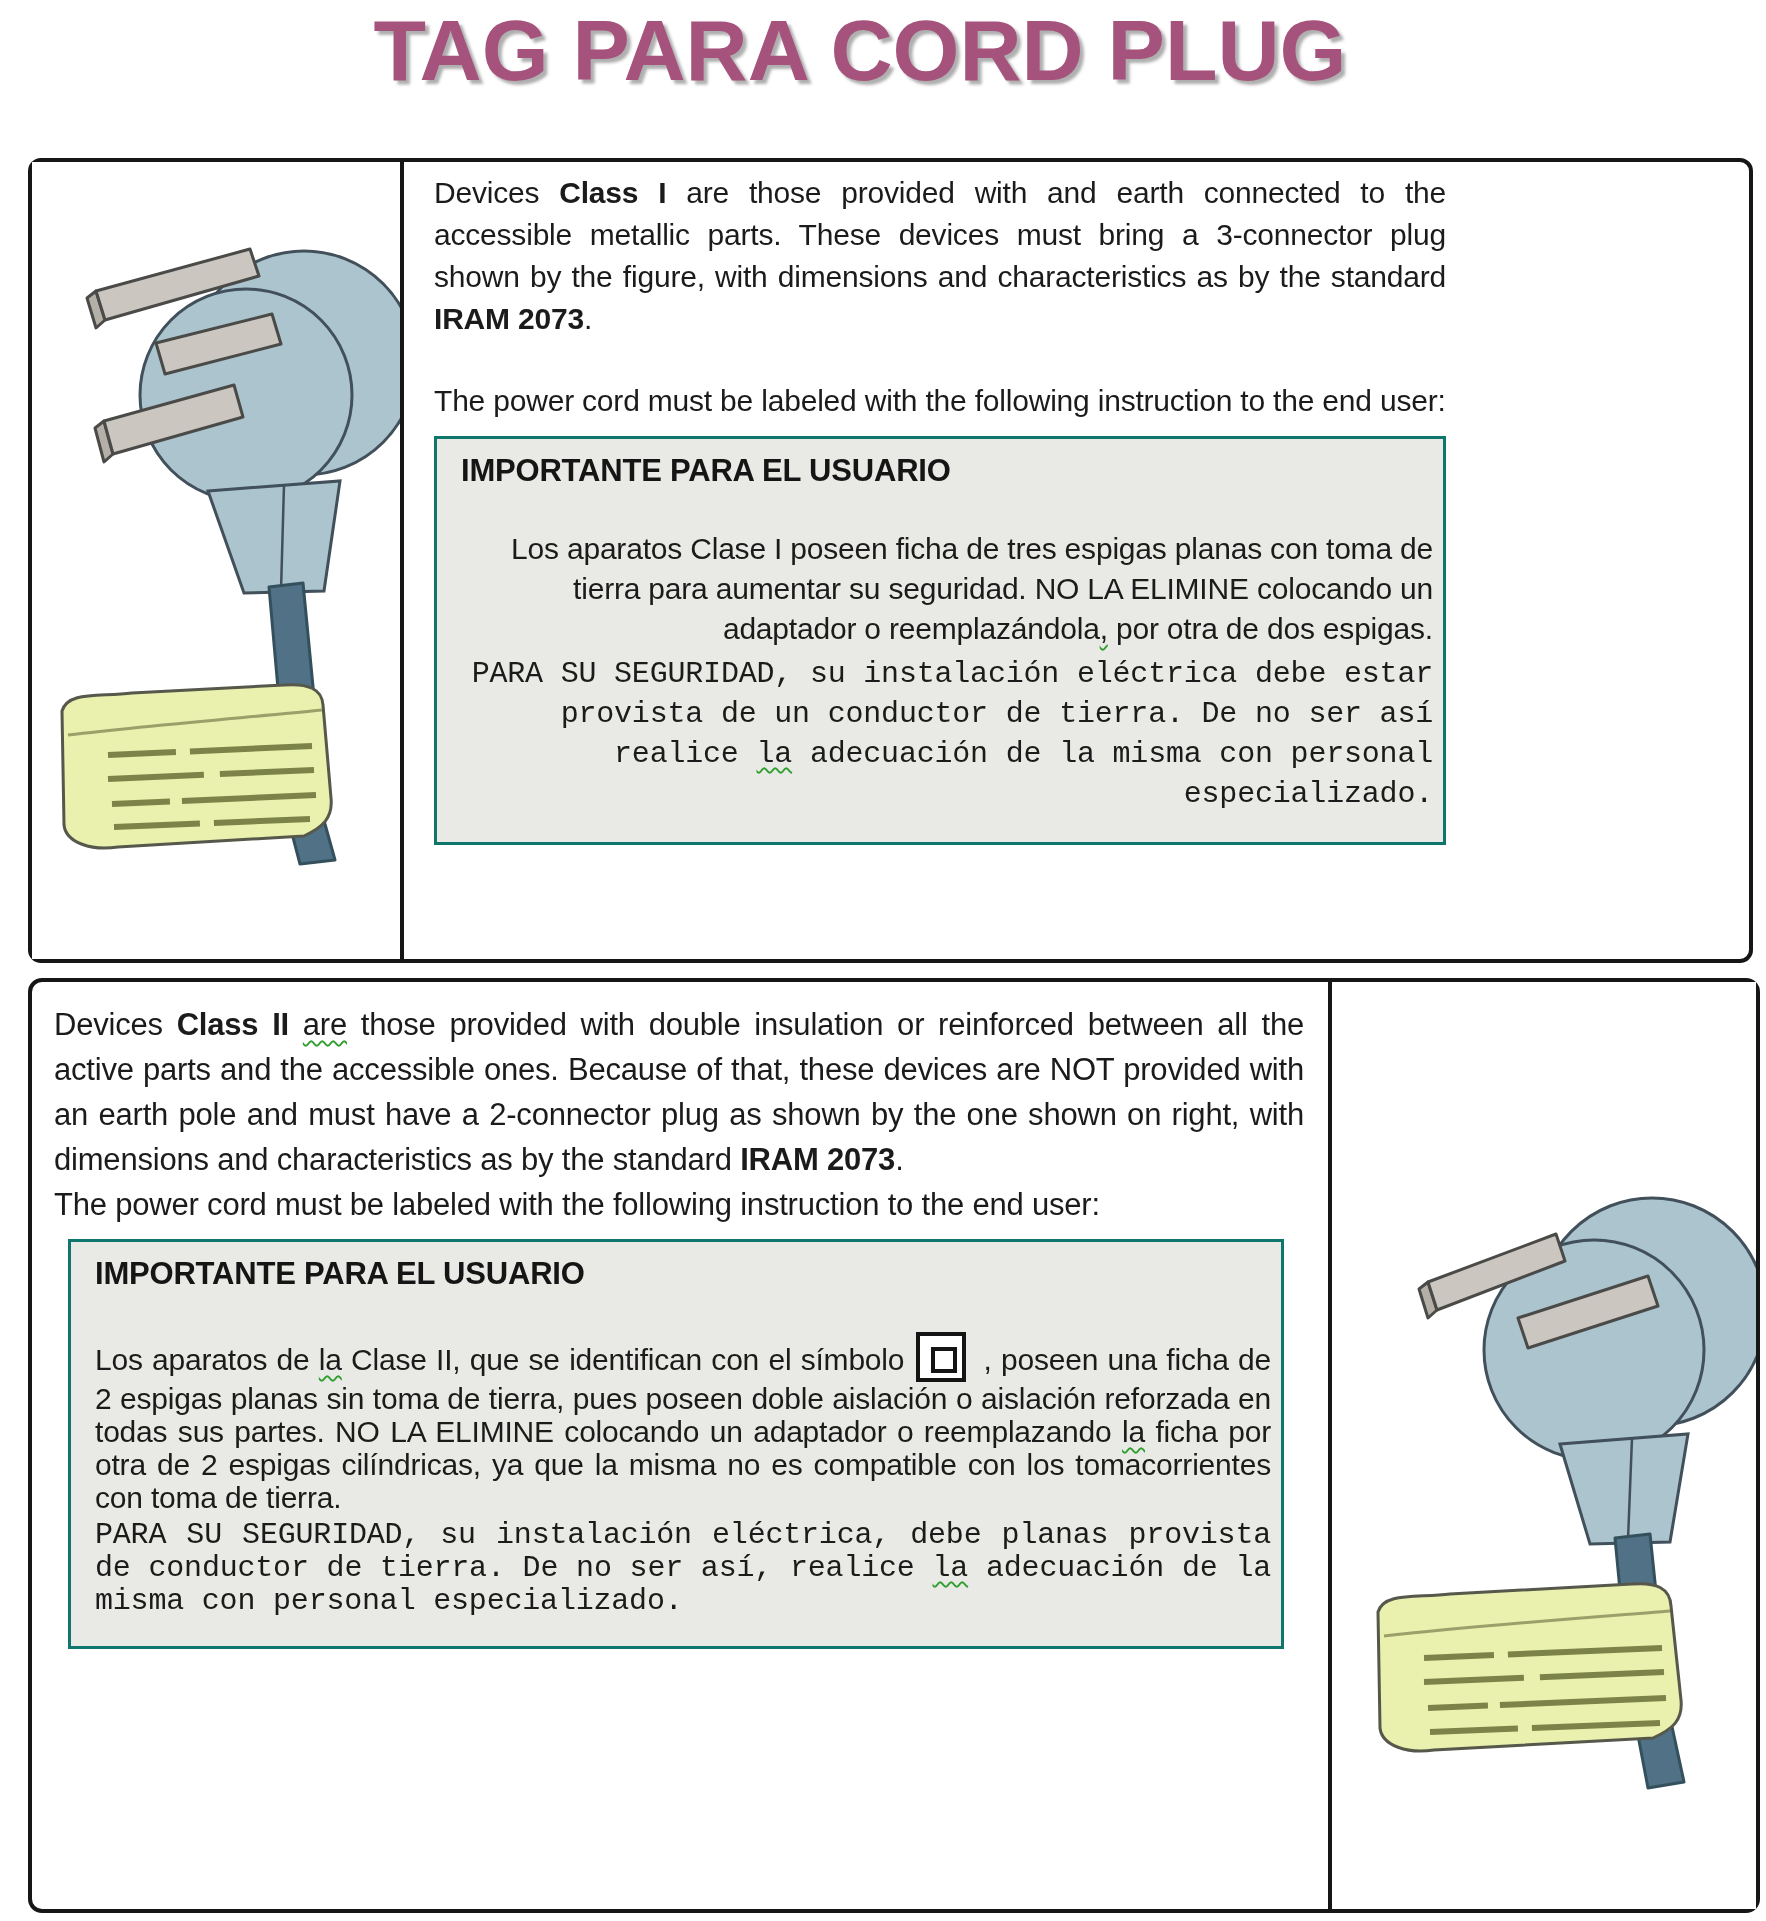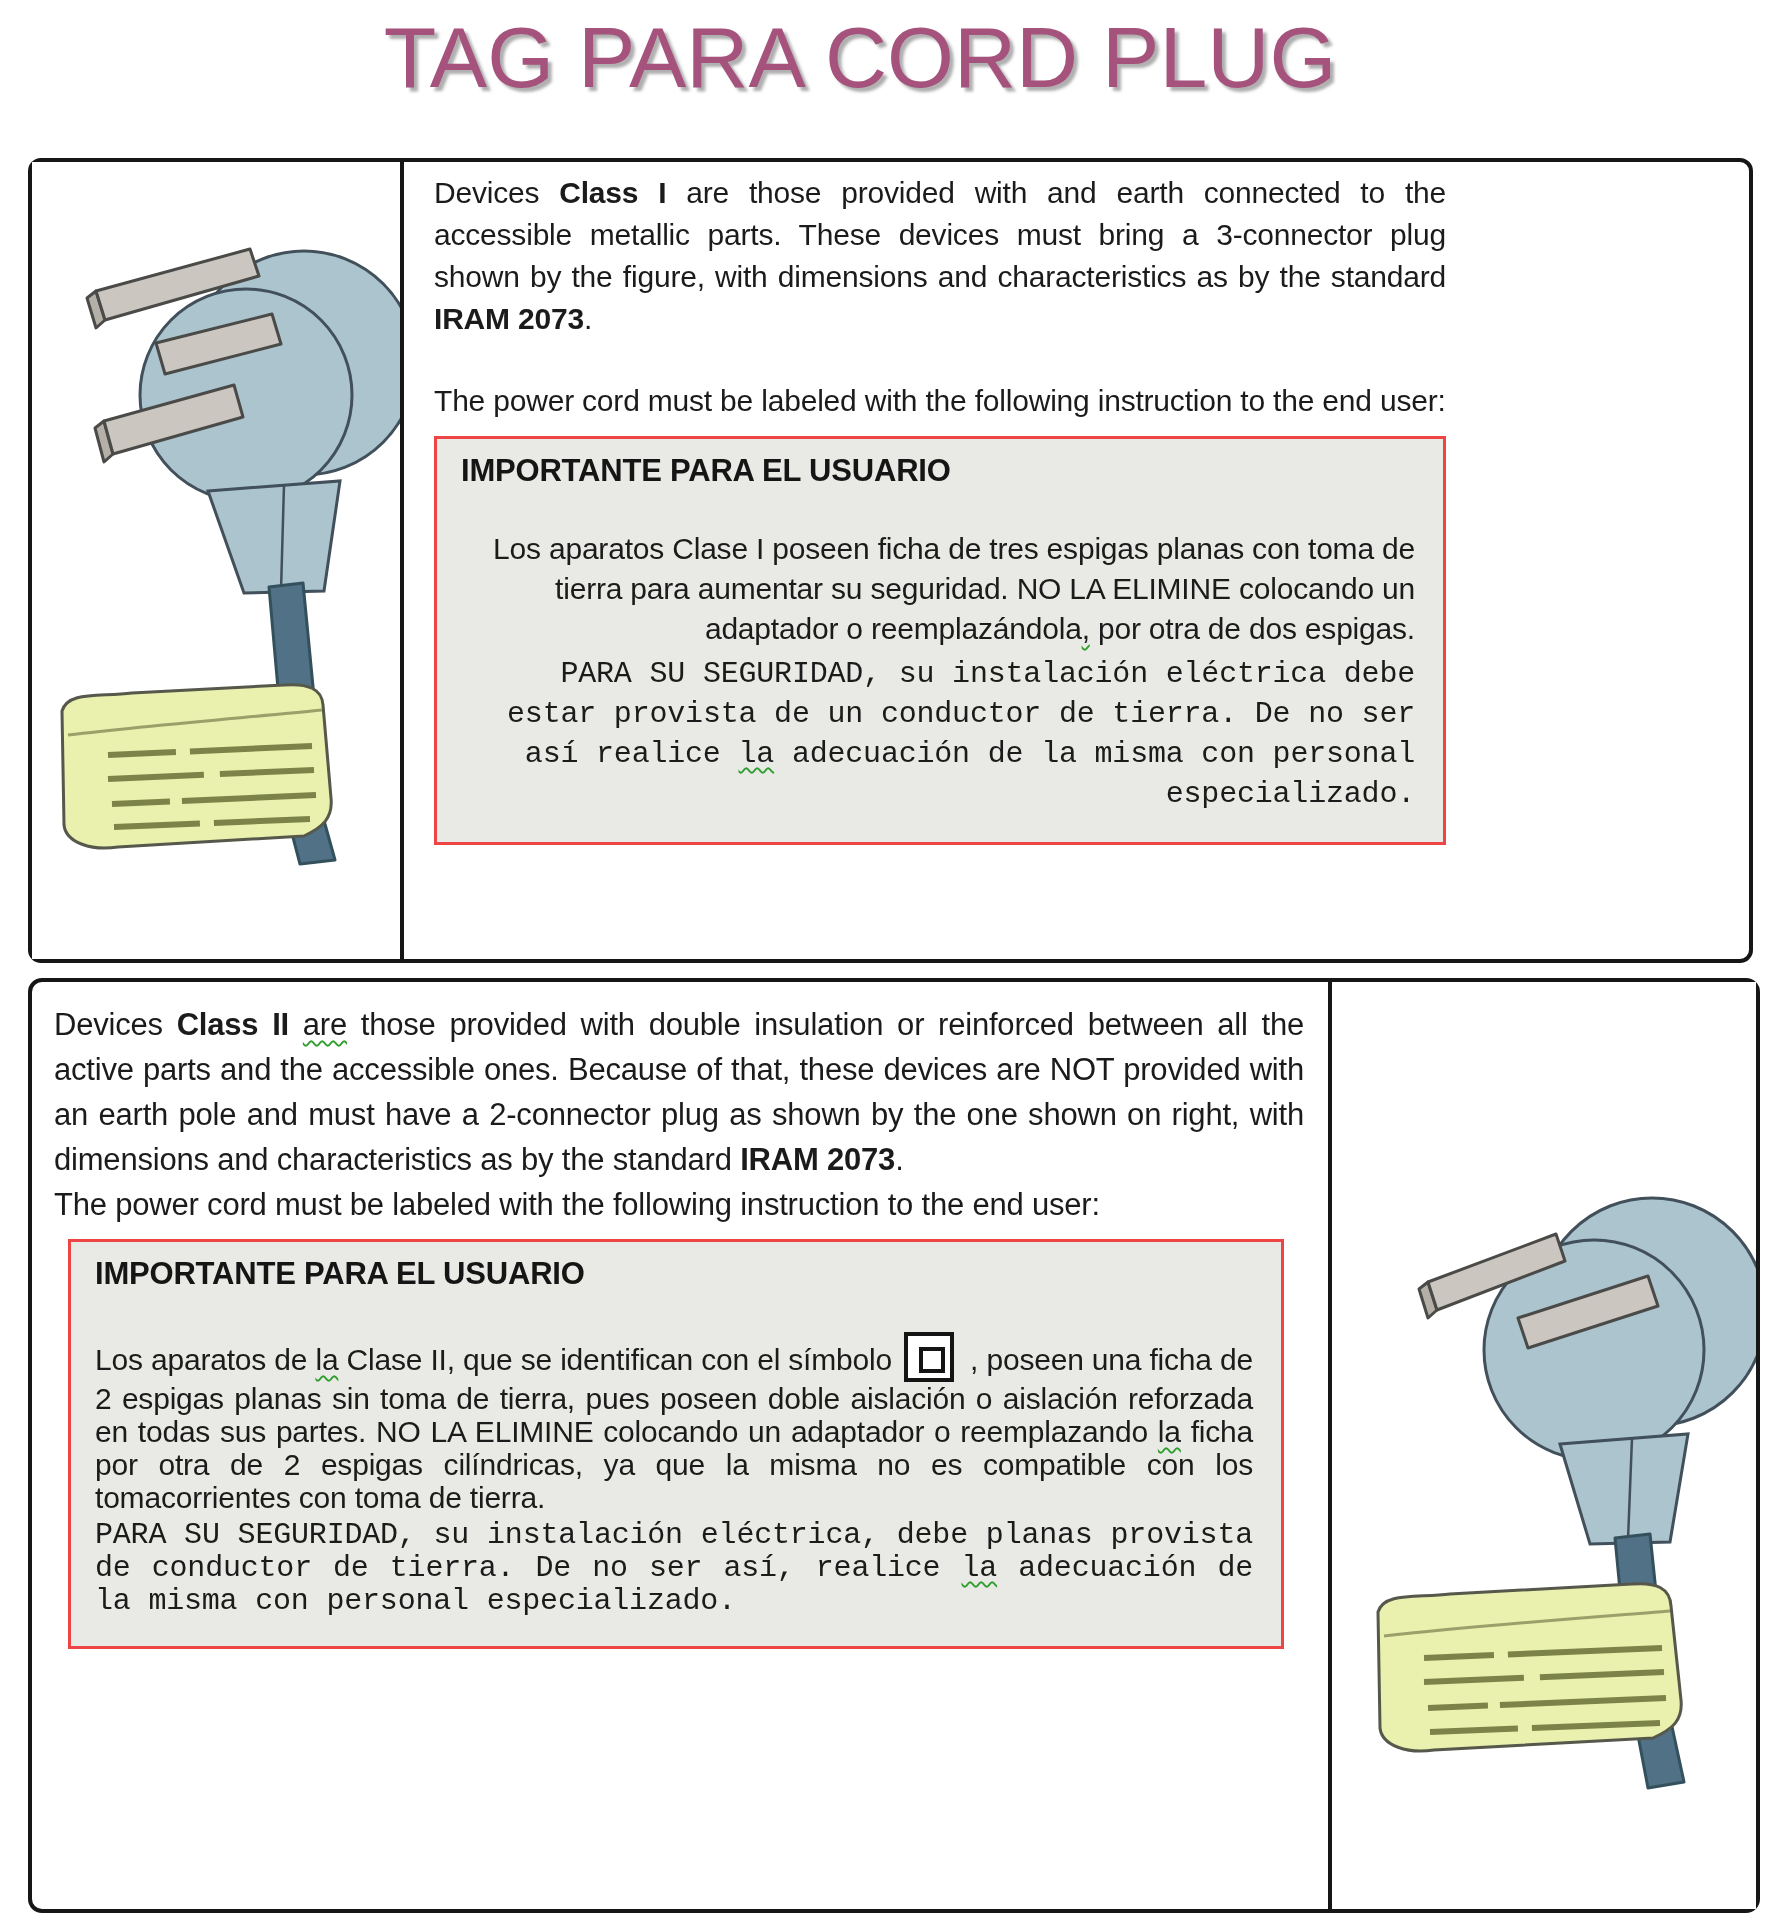--- a/index.html
+++ b/index.html
@@ -7,44 +7,44 @@
     --plug_body:#abc4ce; --plug_outline:#41505a; --prong_fill:#cbc7c0; --prong_side:#b4b0a7;
     --cord_fill:#517286; --tag_fill:#eaf0ad; --tag_line:#7c8349; --text:#1b1b1b;
   }
   *{box-sizing:border-box;}
   html,body{margin:0;padding:0;}
   body{
     width:1766px;height:1921px;position:relative;background:#ffffff;
     font-family:"Liberation Sans","DejaVu Sans",sans-serif;color:var(--text);overflow:hidden;
   }
   .page-title{
-    position:absolute;top:8px;left:40px;width:1640px;height:112px;
-    text-align:center;font-size:86px;font-weight:normal;letter-spacing:0px;
+    position:absolute;top:1px;left:40px;width:1640px;height:112px;
+    text-align:center;font-size:86px;font-weight:bold;letter-spacing:0px;
     color:var(--title);text-shadow:4px 4px 3px rgba(110,110,110,0.55);
     white-space:nowrap;
   }
   .section{
     position:absolute;border:4px solid var(--border);background:#fff;display:flex;
   }
   .section-top{left:28px;top:158px;width:1725px;height:805px;border-radius:13px;}
   .section-bottom{left:28px;top:978px;width:1732px;height:935px;border-radius:14px;}
   .plug-cell{flex:none;position:relative;background:#fff;}
   .plug-cell-left{width:372px;border-right:4px solid var(--border);}
   .plug-cell-right{width:428px;border-left:4px solid var(--border);}
   .plug-cell svg{display:block;width:100%;height:100%;}
   .content-cell{flex:1;min-width:0;}
   .content-cell-top{padding:10px 0 0 30px;}
   .content-cell-bottom{padding:20px 24px 0 22px;}
   .text-col-top{width:1012px;}
   p.body{font-size:30px;line-height:42px;text-align:justify;margin:0;letter-spacing:-0.2px;}
   .content-cell-bottom p.body{font-size:31px;line-height:45px;}
   p.body.gap-before{margin-top:40px;}
   .notice{
-    background:var(--notice_bg);border:3px solid #ef4444;
-    padding:14px 28px 28px 24px;margin-top:14px;
+    background:var(--notice_bg);border:3px solid #0f766e;
+    padding:14px 10px 28px 24px;margin-top:14px;
   }
   .notice-bottom{margin:12px 20px 0 14px;}
   .notice h2{font-size:31px;margin:0 0 40px 0;letter-spacing:-0.2px;font-weight:bold;color:#151515;}
   .notice p{font-size:30px;line-height:40px;margin:0;letter-spacing:-0.2px;text-align:right;}
   .notice-bottom p{text-align:justify;line-height:33px;}
   .notice p + p{margin-top:5px;font-family:Liberation Mono, monospace;}
   .b{font-weight:bold;}
   .sq{
     text-decoration:underline;
     text-decoration-style:wavy;

